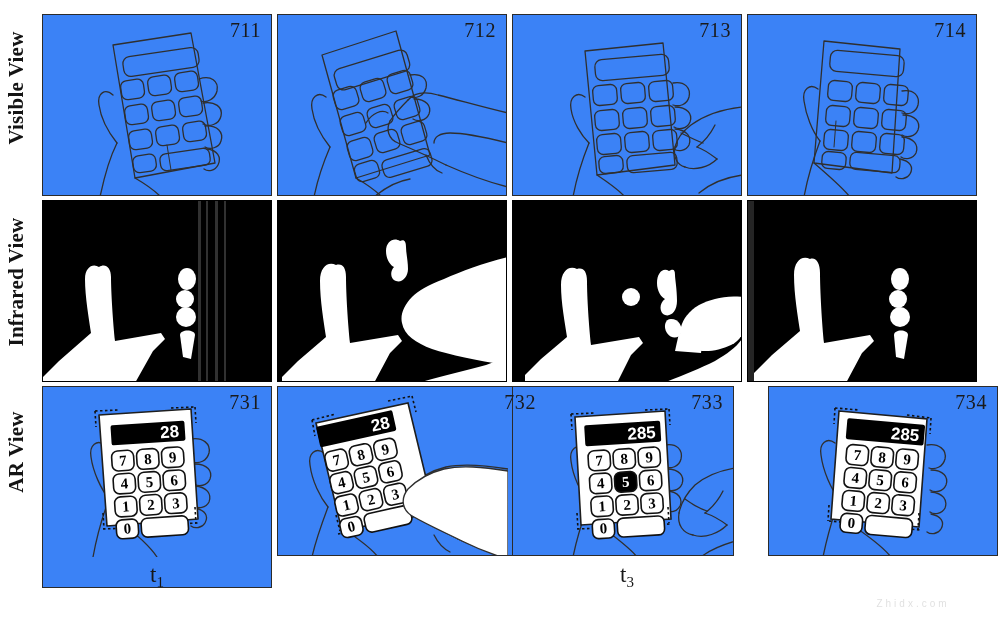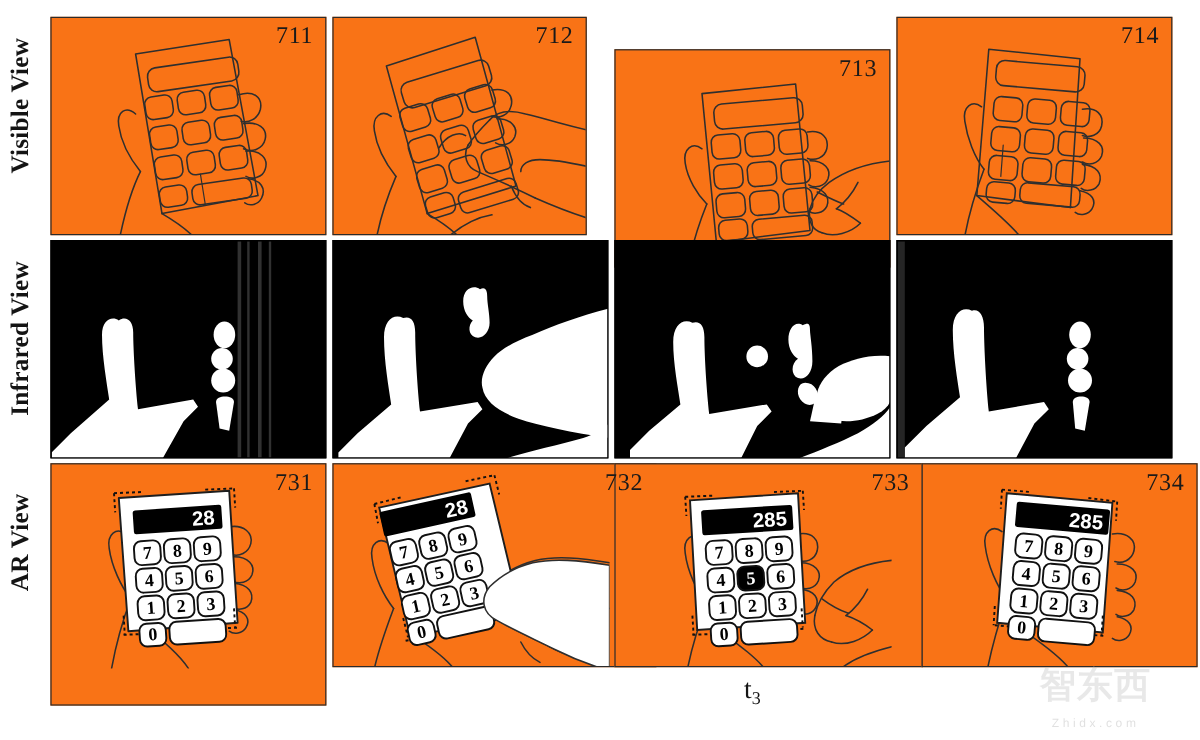--- a/index.html
+++ b/index.html
@@ -38,21 +38,21 @@
   }
   .row-label.r1 { transform: rotate(-90deg) translate(-188px, 4px); }
   .row-label.r2 { transform: rotate(-90deg) translate(-382px, 4px); }
   .row-label.r3 { transform: rotate(-90deg) translate(-552px, 4px); }
 
   
   .panel {
     position: absolute;
     box-sizing: border-box;
     border: 1.6px solid #2b2b2b;
-    background: #f97316;
+    background: #3b82f6;
     overflow: hidden;
   }
   .panel.ir {
     background: #000000;
     border-color: #000000;
   }
   .panel-num {
     position: absolute;
     right: 10px;
     top: 4px;
@@ -161,21 +161,21 @@
         <path d="M156 64 C168 60 176 66 174 76 C172 84 164 88 158 86"></path>
         <path d="M160 88 C172 86 180 92 178 101 C176 110 166 112 160 109"></path>
         <path d="M162 111 C174 110 181 117 178 126 C176 133 167 135 162 132"></path>
         <path d="M164 134 C174 135 179 142 175 150 C172 156 165 157 161 154"></path>
 
         <path d="M128 155 L124 130" stroke-width="1"></path>
       </g>
     </svg>
   </div>
 
-  <div class="panel" style="left:277px; top:14px; width:212px; height:182px;">
+  <div class="panel" style="left:277px; top:14px; width:230px; height:182px;">
     <div class="panel-num">712</div>
     <svg width="230" height="182" viewBox="0 0 230 182">
       <g fill="none" stroke="#2f2f2f" stroke-width="1.3" stroke-linejoin="round" stroke-linecap="round">
         <path d="M44 40 L118 16 L152 140 L78 163 Z"></path>
         <rect x="56" y="44" width="76" height="22" rx="7" transform="rotate(-17 94 55)"></rect>
         <g>
           <rect x="56" y="73" width="24" height="20" rx="6" transform="rotate(-17 68 83)"></rect>
           <rect x="83" y="65" width="24" height="20" rx="6" transform="rotate(-17 95 75)"></rect>
           <rect x="110" y="57" width="24" height="20" rx="6" transform="rotate(-17 122 67)"></rect>
 
@@ -202,21 +202,21 @@
         <path d="M112 106 C108 114 110 124 120 128 C134 134 152 142 168 150"></path>
         <path d="M168 150 C186 158 206 166 230 172"></path>
         <path d="M230 128 C206 122 186 118 172 118 C162 118 156 122 156 128"></path>
         <path d="M148 140 C152 150 158 156 164 158"></path>
         <path d="M96 182 C108 172 120 166 132 164"></path>
         <path d="M88 108 C94 98 104 94 110 98"></path>
       </g>
     </svg>
   </div>
 
-  <div class="panel" style="left:512px; top:14px; width:230px; height:182px;margin-top:27px;">
+  <div class="panel" style="left:512px; top:14px; width:230px; height:182px;">
     <div class="panel-num">713</div>
     <svg width="230" height="182" viewBox="0 0 230 182">
       <g fill="none" stroke="#2f2f2f" stroke-width="1.3" stroke-linejoin="round" stroke-linecap="round">
         <path d="M72 36 L150 28 L162 150 L84 160 Z"></path>
         <rect x="82" y="42" width="74" height="21" rx="7" transform="rotate(-5 119 52)"></rect>
         <g>
           <rect x="80" y="70" width="24" height="20" rx="6" transform="rotate(-5 92 80)"></rect>
           <rect x="108" y="68" width="24" height="20" rx="6" transform="rotate(-5 120 78)"></rect>
           <rect x="136" y="66" width="24" height="20" rx="6" transform="rotate(-5 148 76)"></rect>
 
@@ -476,21 +476,21 @@
           <rect x="75" y="124" width="47" height="19" rx="6" fill="#fff" stroke="#111" stroke-width="1.6"></rect>
         </g>
       </g>
 
       <g fill="#ffffff" stroke="#2f2f2f" stroke-width="1.3" stroke-linejoin="round" stroke-linecap="round">
         <path d="M230 84 C204 80 184 78 166 82 C150 86 138 94 130 102 C122 112 124 124 136 130 C150 138 168 146 184 154 C200 162 216 168 230 172 L230 84 Z"></path>
       </g>
     </svg>
   </div>
 
-  <div class="panel" style="left:512px; top:386px; width:257px; height:170px;">
+  <div class="panel" style="left:512px; top:386px; width:222px; height:170px;">
     <div class="panel-num">733</div>
     <svg width="230" height="170" viewBox="0 0 230 170">
       <g fill="none" stroke="#2f2f2f" stroke-width="1.3" stroke-linejoin="round" stroke-linecap="round">
         <path d="M72 62 C64 56 56 62 58 74 C60 90 68 106 76 116"></path>
         <path d="M76 116 C70 132 64 150 60 170"></path>
         <path d="M86 138 C102 150 116 160 124 170"></path>
         <path d="M152 58 C164 56 170 63 168 72 C166 80 158 82 152 80"></path>
         <path d="M154 82 C166 82 172 89 169 97 C166 104 158 105 153 102"></path>
         <path d="M154 104 C166 105 170 112 167 119 C164 125 157 126 153 123"></path>
 
@@ -598,22 +598,24 @@
           <text x="137" y="121" fill="#000">3</text>
 
           <rect x="76" y="129" width="22" height="19" rx="6" fill="#fff" stroke="#111" stroke-width="1.6"></rect>
           <text x="87" y="143" fill="#000">0</text>
           <rect x="101" y="129" width="47" height="19" rx="6" fill="#fff" stroke="#111" stroke-width="1.6"></rect>
         </g>
       </g>
     </svg>
   </div>
 
+  <div class="t-label" style="left:97px;">
+    <span>t</span><sub>1</sub>
+  </div>
   <div class="t-label" style="left:567px;">
     <span>t</span><sub>3</sub>
   </div>
 
   <div id="watermark">
-    <div class="wm-main">智东西</div>
     <div class="wm-sub">Zhidx.com</div>
   </div>
 
 </div>
 
 </body></html>

